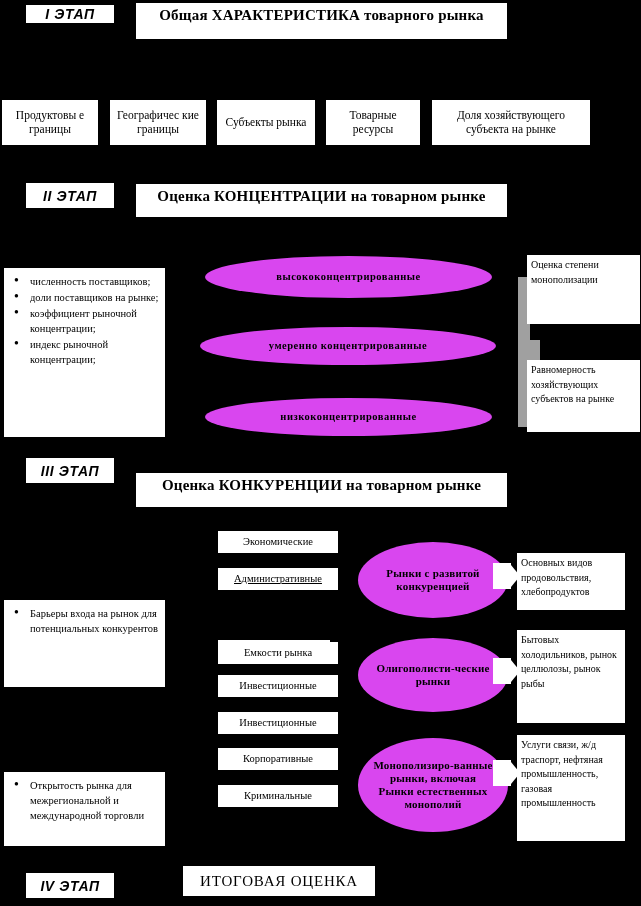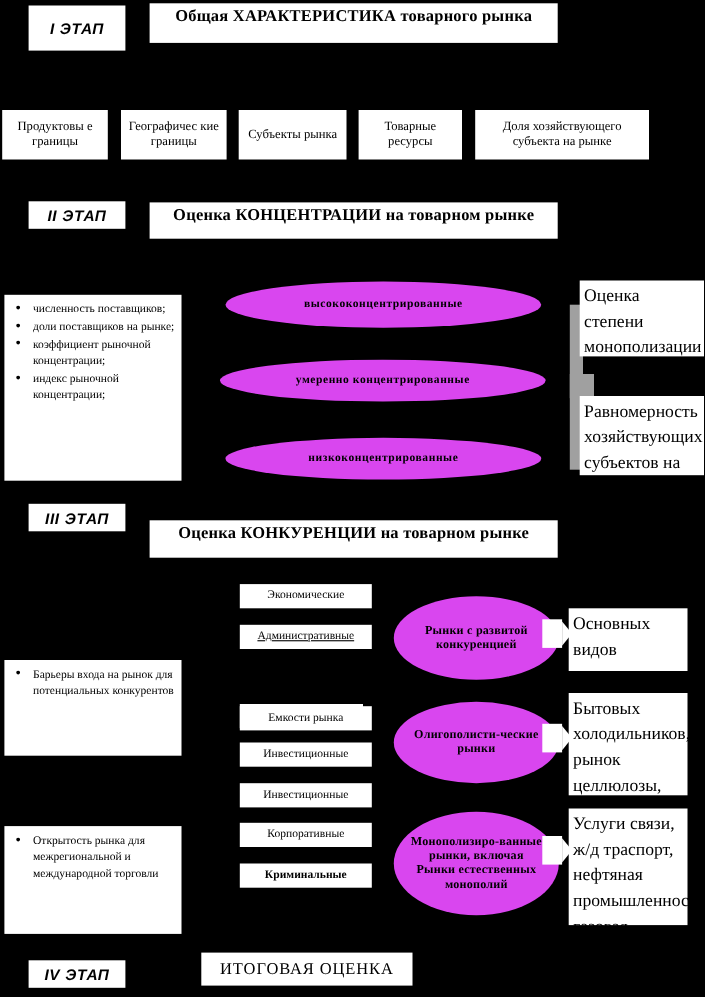--- a/index.html
+++ b/index.html
@@ -118,21 +118,21 @@
     letter-spacing: 0.2px;
     padding: 0 14px;
   }
 
   
   .text-box {
     position: absolute;
     background: #ffffff;
     box-sizing: border-box;
     color: #000;
-    font-size: 16px;
+    font-size: 10px;
     line-height: 1.45;
     padding: 3px 3px 3px 4px;
     text-align: left;
   }
 
   
   .brace-vert {
     position: absolute;
     background: #a0a0a0;
   }
@@ -170,21 +170,21 @@
     font-size: 15px;
     letter-spacing: 0.8px;
     color: #000;
   }
 </style>
 </head>
 <body>
 
 <div id="canvas">
 
-  <div class="stage-tag" style="left:26px; top:5px; width:88px; height:41px;">I ЭТАП</div>
+  <div class="stage-tag" style="left:26px; top:5px; width:88px; height:18px;">I ЭТАП</div>
 
   <div class="stage-title" style="left:136px; top:3px; width:371px; height:36px;">Общая ХАРАКТЕРИСТИКА товарного рынка</div>
 
   <div class="box factor-box" style="left:2px; top:100px; width:96px; height:45px;">Продуктовы е границы</div>
   <div class="box factor-box" style="left:110px; top:100px; width:96px; height:45px;">Географичес кие границы</div>
   <div class="box factor-box" style="left:217px; top:100px; width:98px; height:45px;">Субъекты рынка</div>
   <div class="box factor-box" style="left:326px; top:100px; width:94px; height:45px;">Товарные ресурсы</div>
   <div class="box factor-box" style="left:432px; top:100px; width:158px; height:45px;">Доля хозяйствующего субъекта на рынке</div>
 
   <div class="stage-tag" style="left:26px; top:183px; width:88px; height:25px;">II ЭТАП</div>
@@ -212,34 +212,34 @@
 
   <div class="stage-tag" style="left:26px; top:458px; width:88px; height:25px;">III ЭТАП</div>
 
   <div class="stage-title" style="left:136px; top:473px; width:371px; height:34px;">Оценка КОНКУРЕНЦИИ на товарном рынке</div>
 
   <div class="bullet-box" style="left:4px; top:600px; width:161px; height:87px;">
     <ul>
       <li>Барьеры входа на рынок для потенциальных конкурентов</li>
     </ul>
   </div>
-  <div class="bullet-box" style="left:4px; top:751px; width:161px; height:98px;">
+  <div class="bullet-box" style="left:4px; top:772px; width:161px; height:74px;">
     <ul>
       <li>Открытость рынка для межрегиональной и международной торговли</li>
     </ul>
   </div>
 
   <div class="box" style="left:218px; top:531px; width:120px; height:22px; font-size:10.5px;">Экономические</div>
   <div class="box" style="left:218px; top:568px; width:120px; height:22px; font-size:10.5px;text-decoration:underline;">Административные</div>
   <div class="box" style="left:218px; top:640px; width:112px; height:22px; font-size:10.5px;">Инфраструктурные</div>
   <div class="box" style="left:218px; top:642px; width:120px; height:22px; font-size:10.5px;">Емкости рынка</div>
   <div class="box" style="left:218px; top:675px; width:120px; height:22px; font-size:10.5px;">Инвестиционные</div>
   <div class="box" style="left:218px; top:712px; width:120px; height:22px; font-size:10.5px;">Инвестиционные</div>
   <div class="box" style="left:218px; top:748px; width:120px; height:22px; font-size:10.5px;">Корпоративные</div>
-  <div class="box" style="left:218px; top:785px; width:120px; height:22px; font-size:10.5px;font-weight:bold;">Криминальные</div>
+  <div class="box" style="left:218px; top:785px; width:120px; height:22px; font-size:10.5px;">Криминальные</div>
 
   <div class="ellipse ellipse-round" style="left:358px; top:542px; width:150px; height:76px;">Рынки с развитой конкуренцией</div>
   <div class="ellipse ellipse-round" style="left:358px; top:638px; width:150px; height:74px;">Олигополисти-ческие рынки</div>
   <div class="ellipse ellipse-round" style="left:358px; top:738px; width:150px; height:94px;">Монополизиро-ванные рынки, включая Рынки естественных монополий</div>
 
   <div class="arrow-conn" style="left:493px; top:563px; width:18px; height:26px;"></div>
   <div class="arrow-conn" style="left:493px; top:658px; width:18px; height:26px;"></div>
   <div class="arrow-conn" style="left:493px; top:760px; width:18px; height:26px;"></div>
 
   <div class="text-box" style="left:517px; top:553px; width:108px; height:57px;">Основных видов продовольствия, хлебопродуктов</div>

